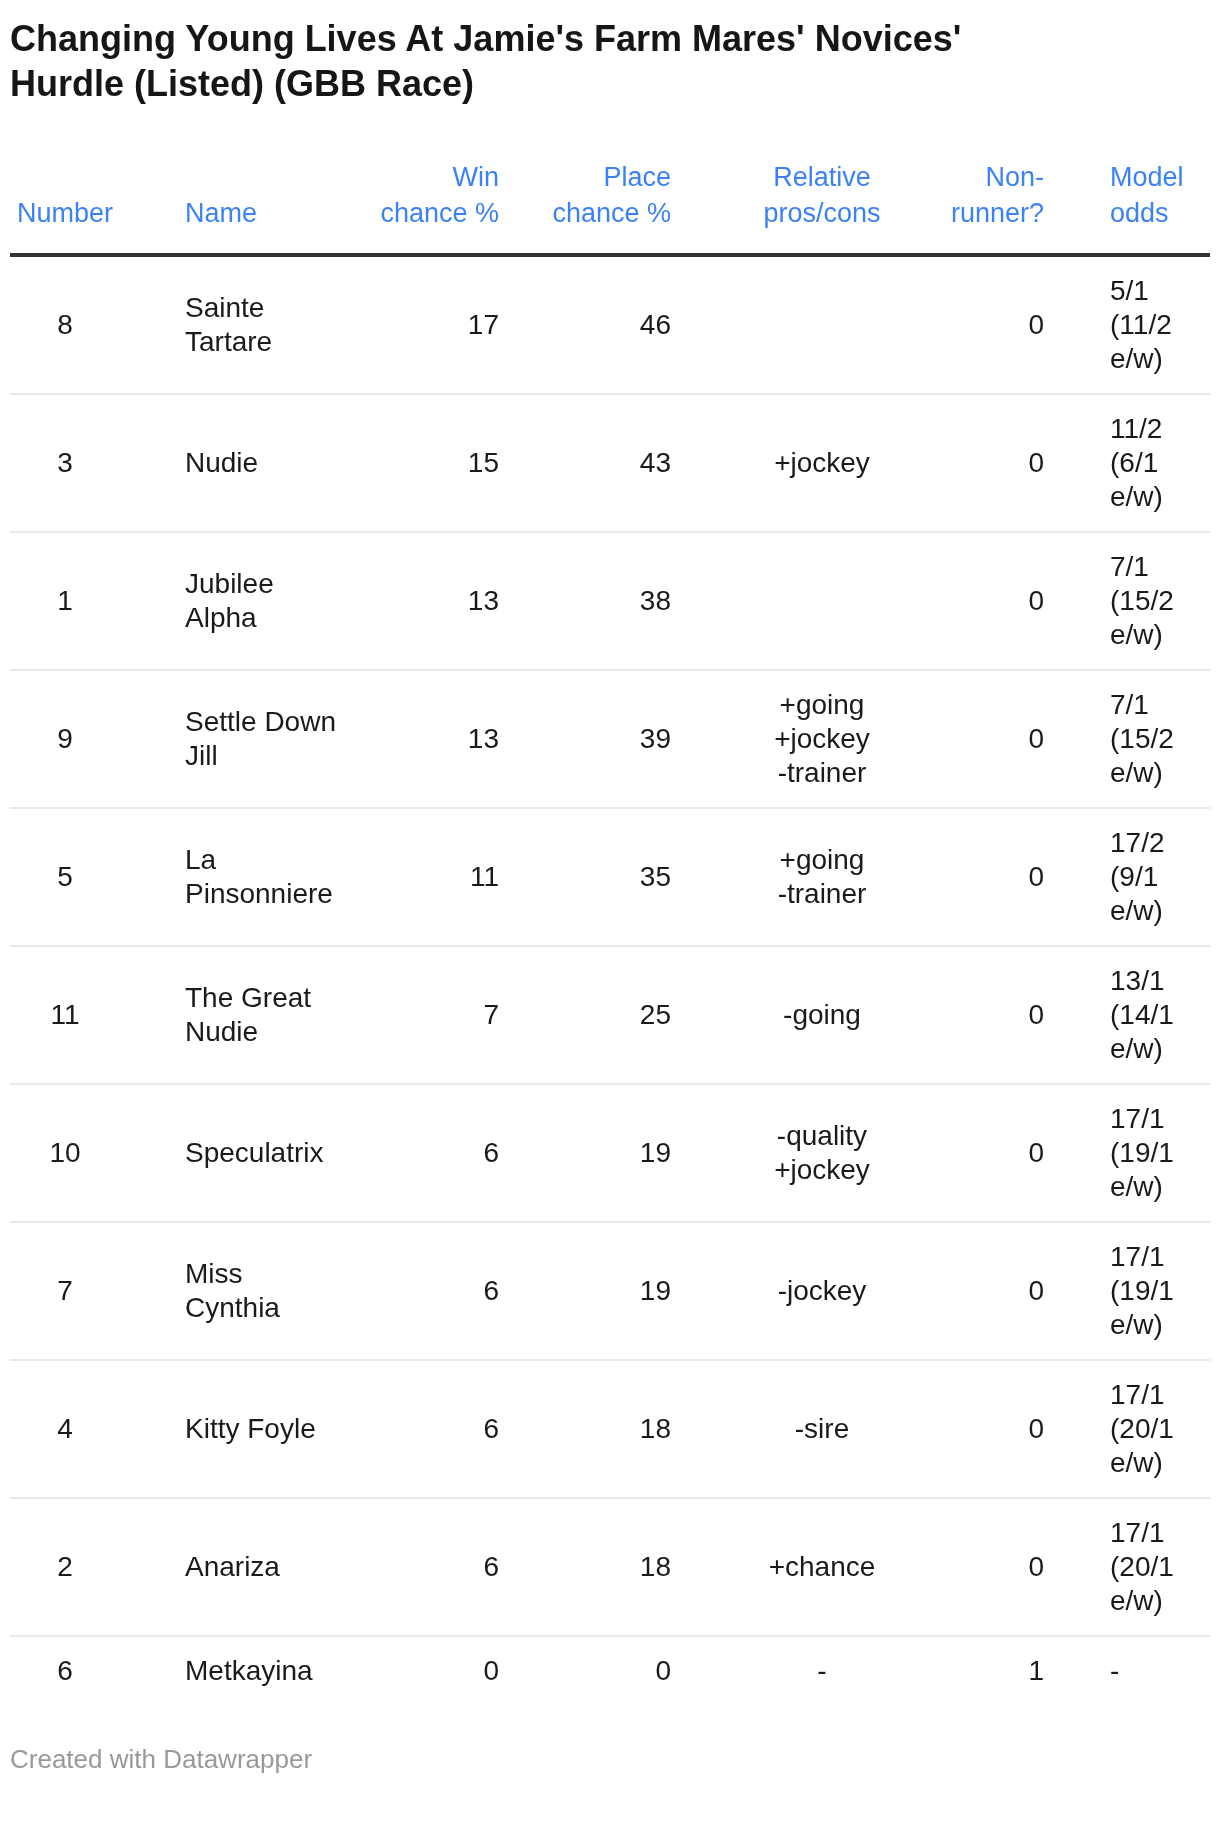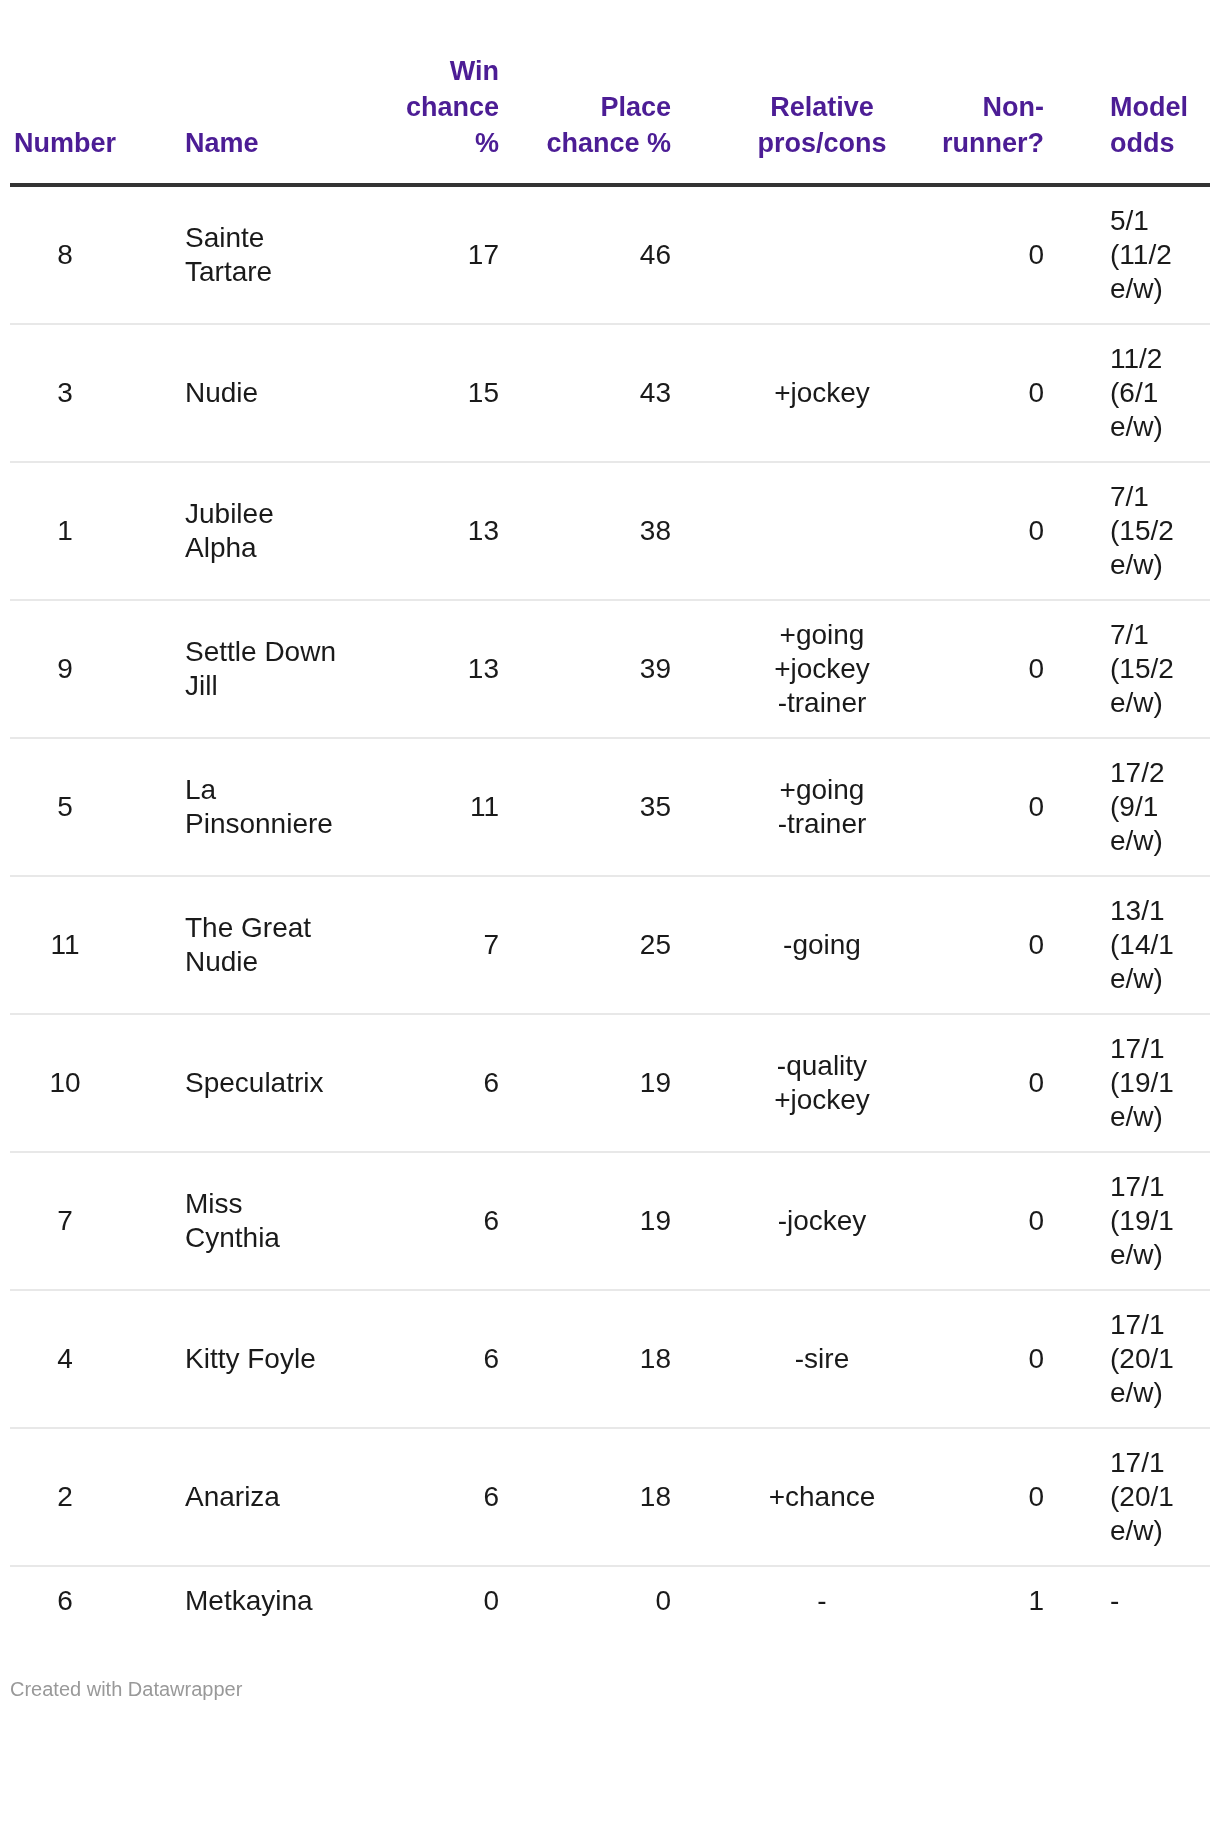--- a/index.html
+++ b/index.html
@@ -24,27 +24,27 @@
     letter-spacing: 0;
   }
   table.race-table {
     width: 1200px;
     margin-top: 48px;
     border-collapse: collapse;
     table-layout: fixed;
   }
   thead th {
     vertical-align: bottom;
-    font-weight: bold;
+    font-weight: normal;
     font-size: 27px;
     line-height: 36px;
     padding-top: 5px;
     padding-bottom: 22px;
     border-bottom: 4px solid #333333;
-    color: #4c1d95;
+    color: #3b82f6;
   }
   tbody td {
     vertical-align: middle;
     font-size: 28px;
     line-height: 34px;
     padding-top: 17px;
     padding-bottom: 17px;
     color: #1a1a1a;
   }
   tbody tr:not(:first-child) td {
@@ -54,30 +54,31 @@
   .c0 { width: 110px; text-align: center; }
   .c1 { width: 220px; text-align: left;  padding-left: 65px; }
   .c2 { width: 160px; text-align: right; padding-left: 35px; }
   .c3 { width: 172px; text-align: right; padding-left: 45px; }
   .c4 { width: 238px; text-align: center;  padding-left: 63px; }
   .c5 { width: 135px; text-align: right; }
   .c6 { width: 165px; text-align: left;  padding-left: 65px; }
   .footer {
     margin-top: 40px;
     padding-bottom: 14px;
-    font-size: 20px;
+    font-size: 26px;
     line-height: 28px;
     color: #999999;
   }
 </style>
 </head>
 <body>
 
 <div class="page">
 
+  <h1 class="title">Changing Young Lives At Jamie's Farm Mares' Novices' Hurdle (Listed) (GBB Race)</h1>
 
   <table class="race-table">
     <colgroup>
       <col class="c0">
         <col class="c1">
         <col class="c2">
         <col class="c3">
       <col class="c4">
         <col class="c5">
         <col class="c6">

